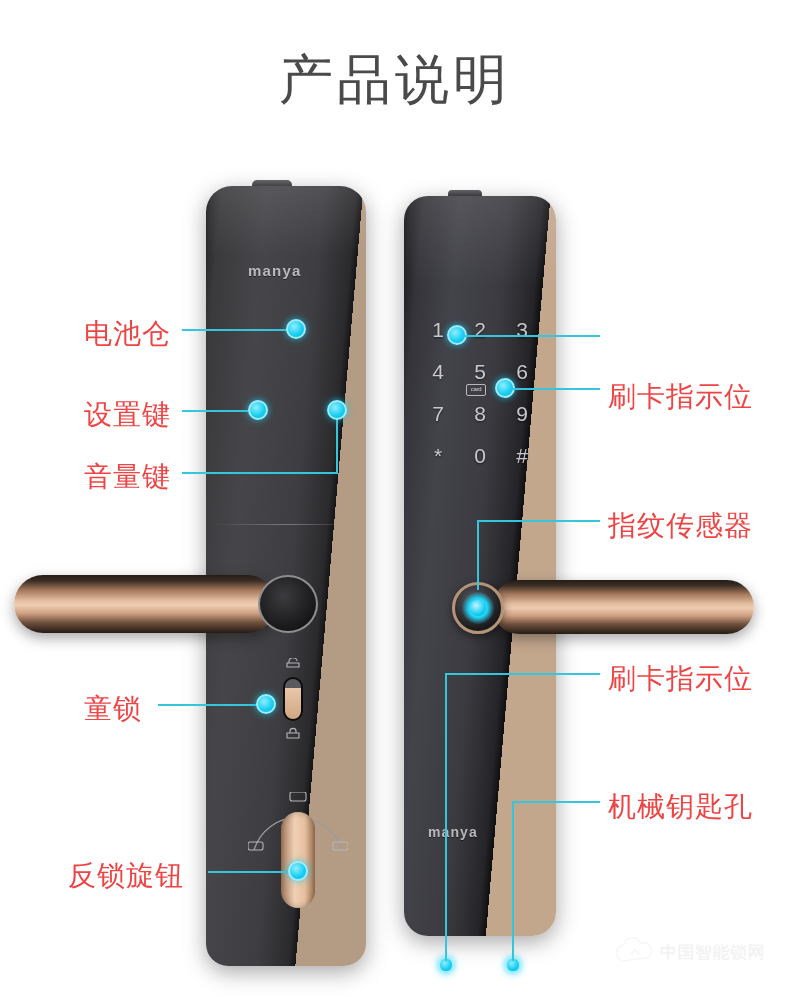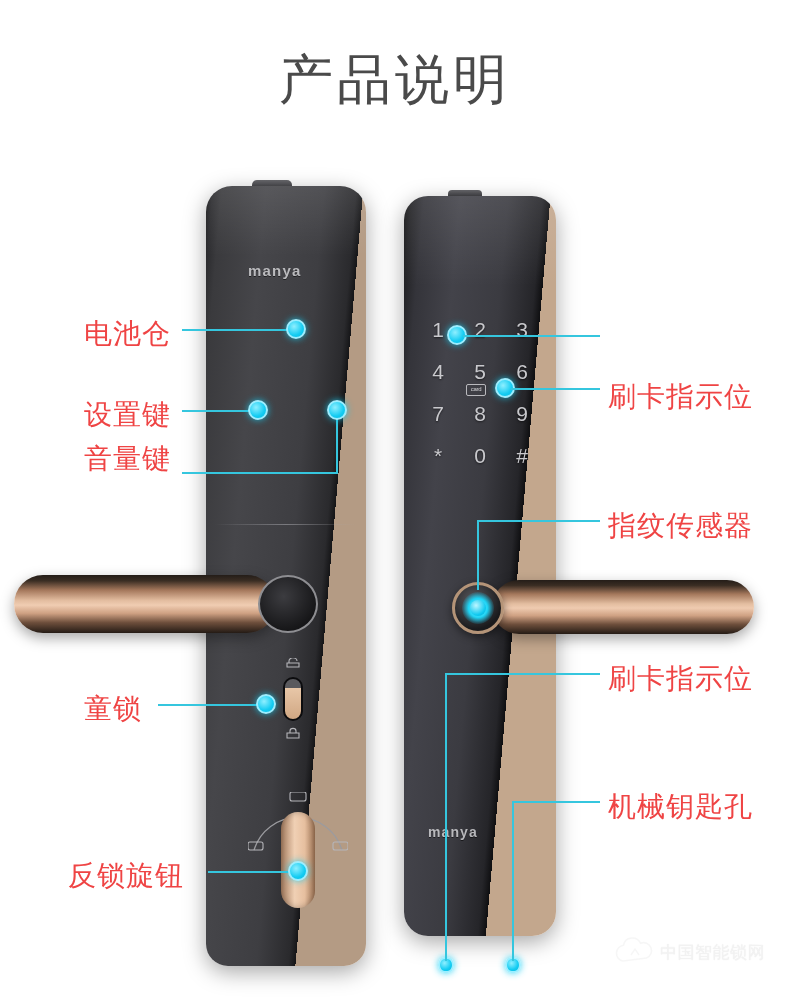--- a/index.html
+++ b/index.html
@@ -283,21 +283,21 @@
   <div class="fp-core"></div>
 
   <div class="lbl lbl-l" style="left:84px;top:315px;">电池仓</div>
   <div class="ln ln-h" style="left:182px;top:329px;width:108px;"></div>
   <div class="dot dot-md" style="left:286px;top:319px;"></div>
 
   <div class="lbl lbl-l" style="left:84px;top:396px;">设置键</div>
   <div class="ln ln-h" style="left:182px;top:410px;width:70px;"></div>
   <div class="dot dot-md" style="left:248px;top:400px;"></div>
 
-  <div class="lbl lbl-l" style="left:84px;top:440px;">音量键</div>
+  <div class="lbl lbl-l" style="left:84px;top:458px;">音量键</div>
   <div class="ln ln-h" style="left:182px;top:472px;width:156px;"></div>
   <div class="ln ln-v" style="left:336px;top:411px;height:62px;"></div>
   <div class="dot dot-md" style="left:327px;top:400px;"></div>
 
   <div class="lbl lbl-l" style="left:84px;top:690px;">童锁</div>
   <div class="ln ln-h" style="left:158px;top:704px;width:102px;"></div>
   <div class="dot dot-md" style="left:256px;top:694px;"></div>
 
   <div class="lbl lbl-l" style="left:68px;top:857px;">反锁旋钮</div>
   <div class="ln ln-h" style="left:208px;top:871px;width:82px;"></div>

